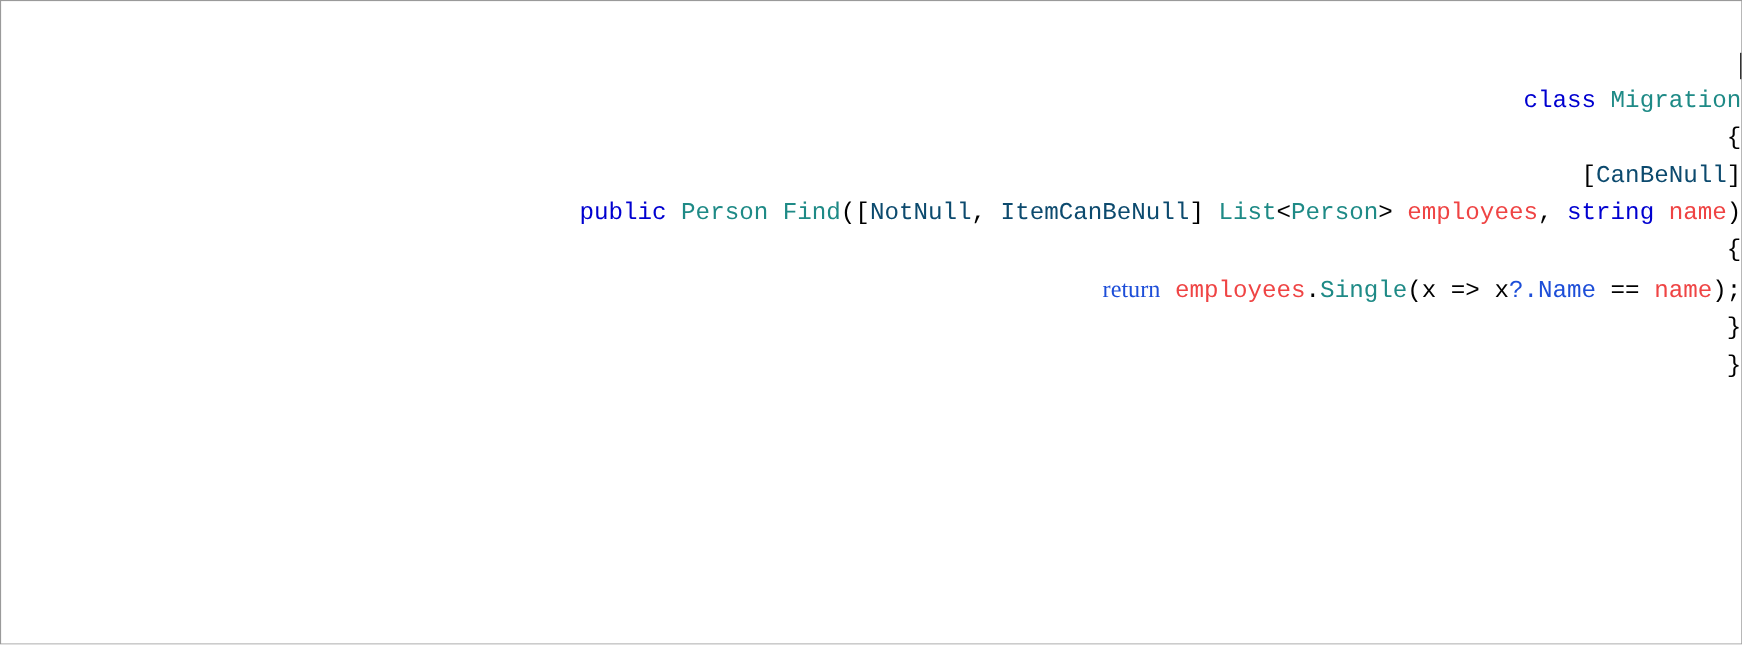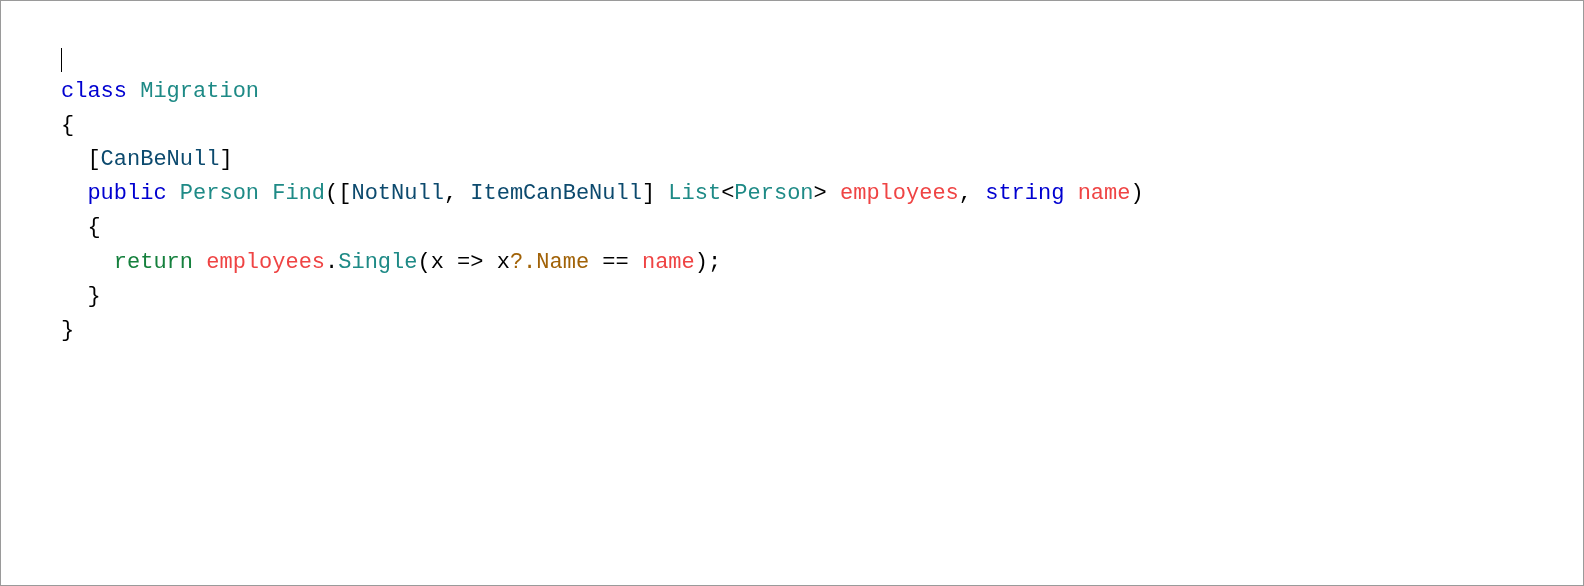--- a/index.html
+++ b/index.html
@@ -19,28 +19,29 @@
     border: 1px solid #9a9a9a;
     padding: 40px 0 0 60px;
     position: relative;
   }
   pre.code {
     margin: 0;
     font-family: inherit;
     font-size: inherit;
     white-space: pre;
     color: #000000;
+    text-align: right;
   }
   .kw { color: #0000d0; }            
   .type { color: #1e8a86; }          
   .attr { color: #0c4a6e; }          
   .param { color: #ef4444; }         
   .punct { color: #000000; }         
-  .member { color: #a16207; }        
-  .ret { color: #15803d; }           
+  .member { color: #1d4ed8; }        
+  .ret { color: #1d4ed8; font-family: Liberation Serif, serif; }           
   .lambdaVar { color: #000000; }
   .cursor {
     display: inline-block;
     width: 0;
     border-left: 1.5px solid #000;
     height: 1.1em;
     vertical-align: text-bottom;
     margin-bottom: -2px;
   }
 </style>

